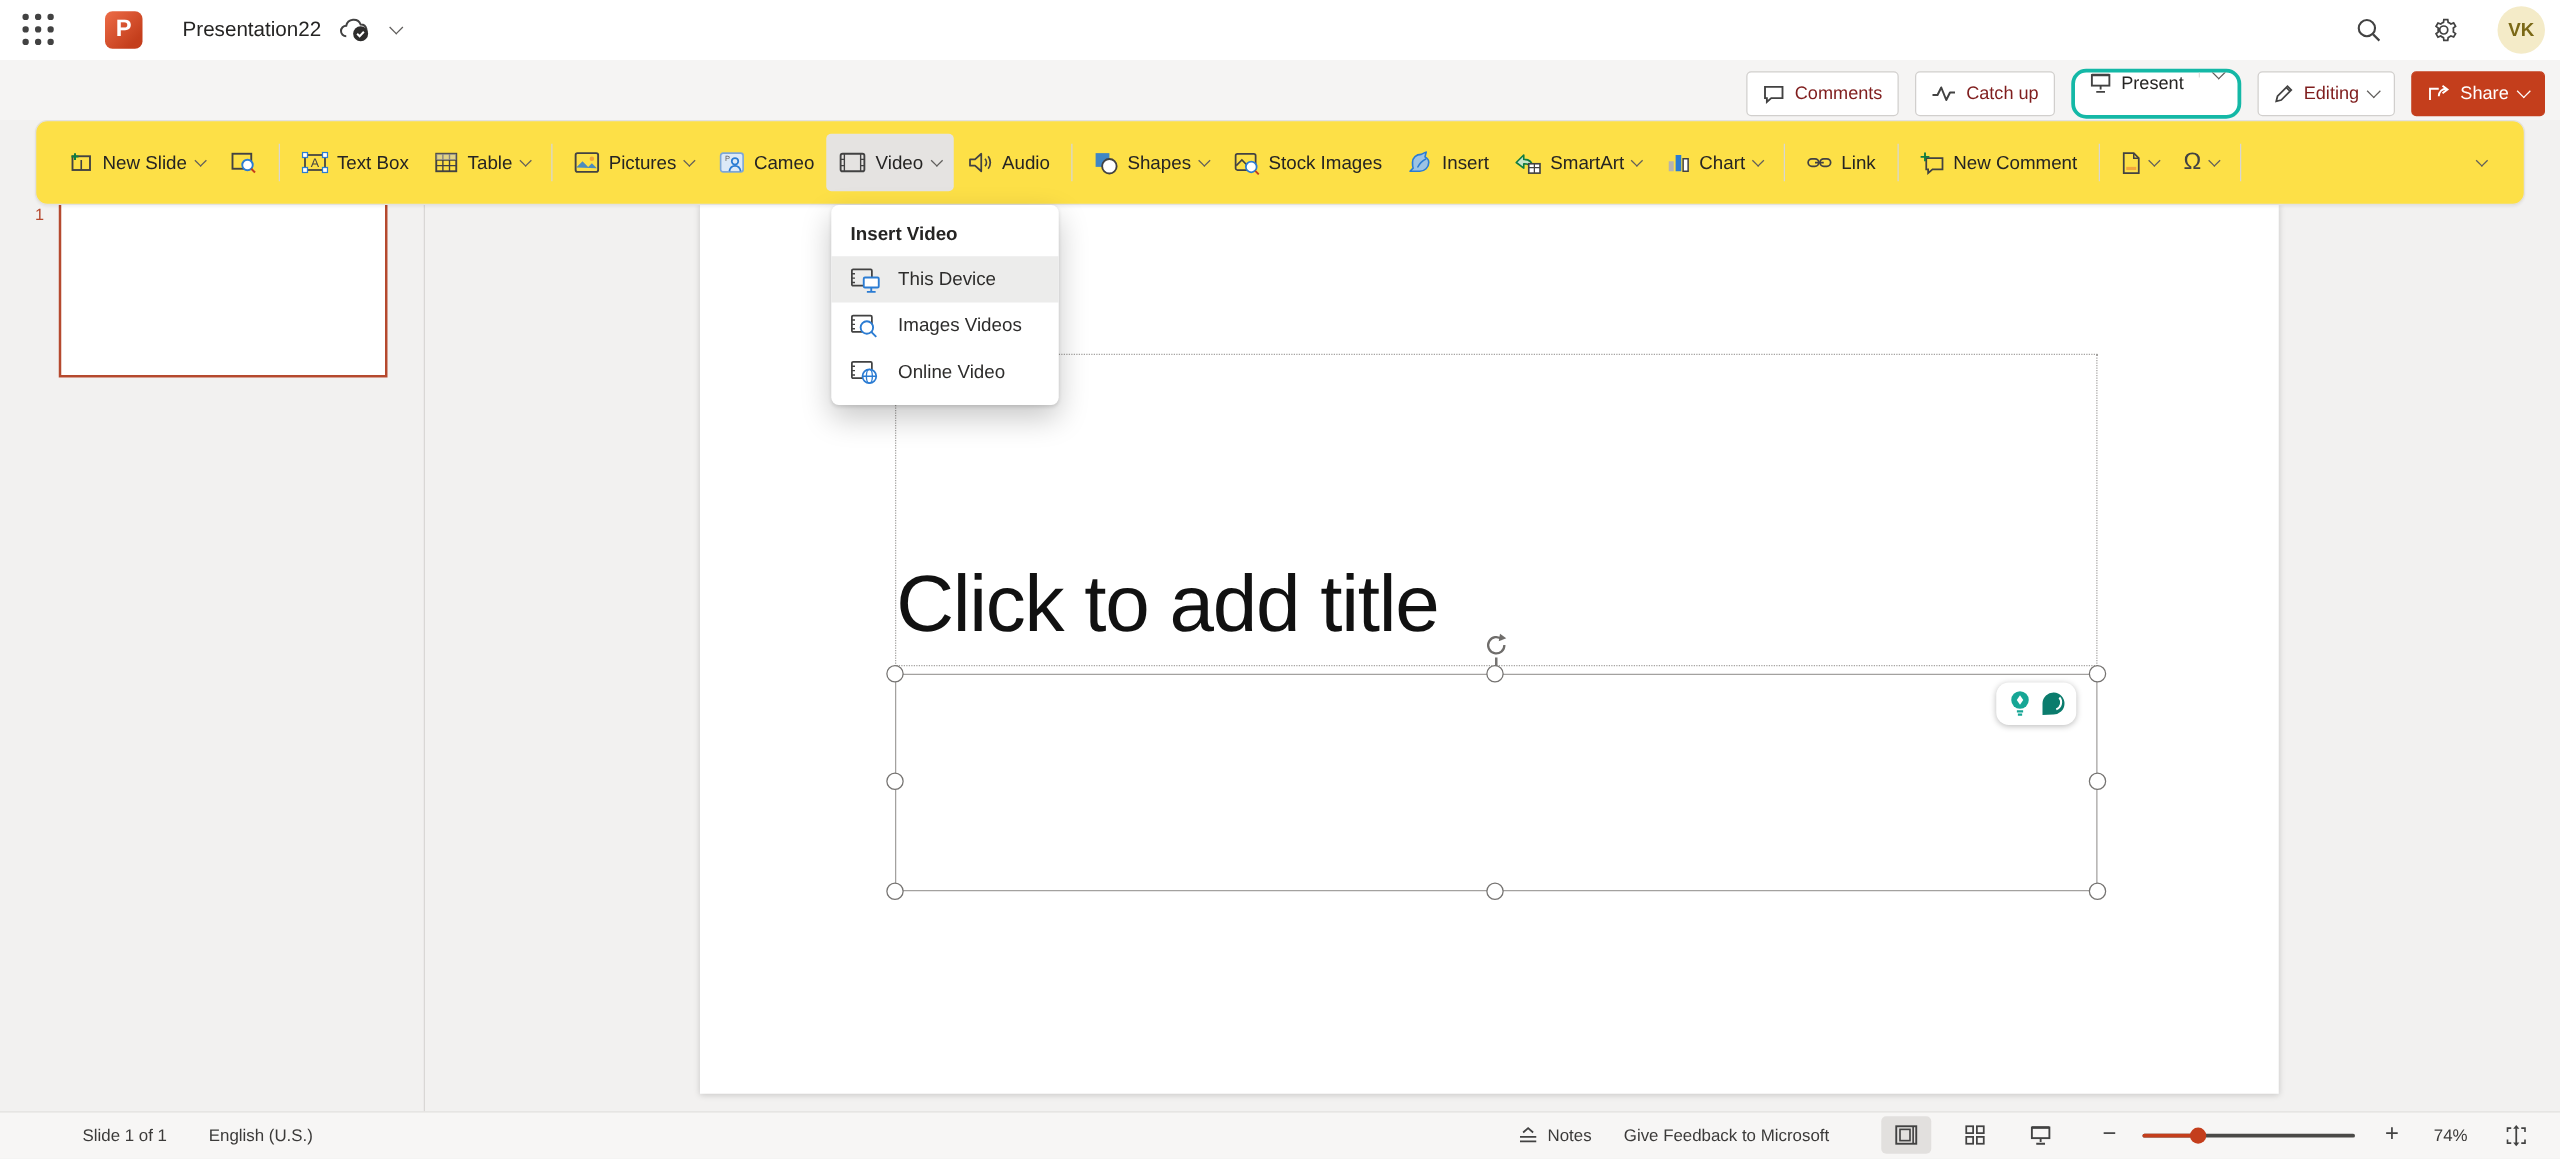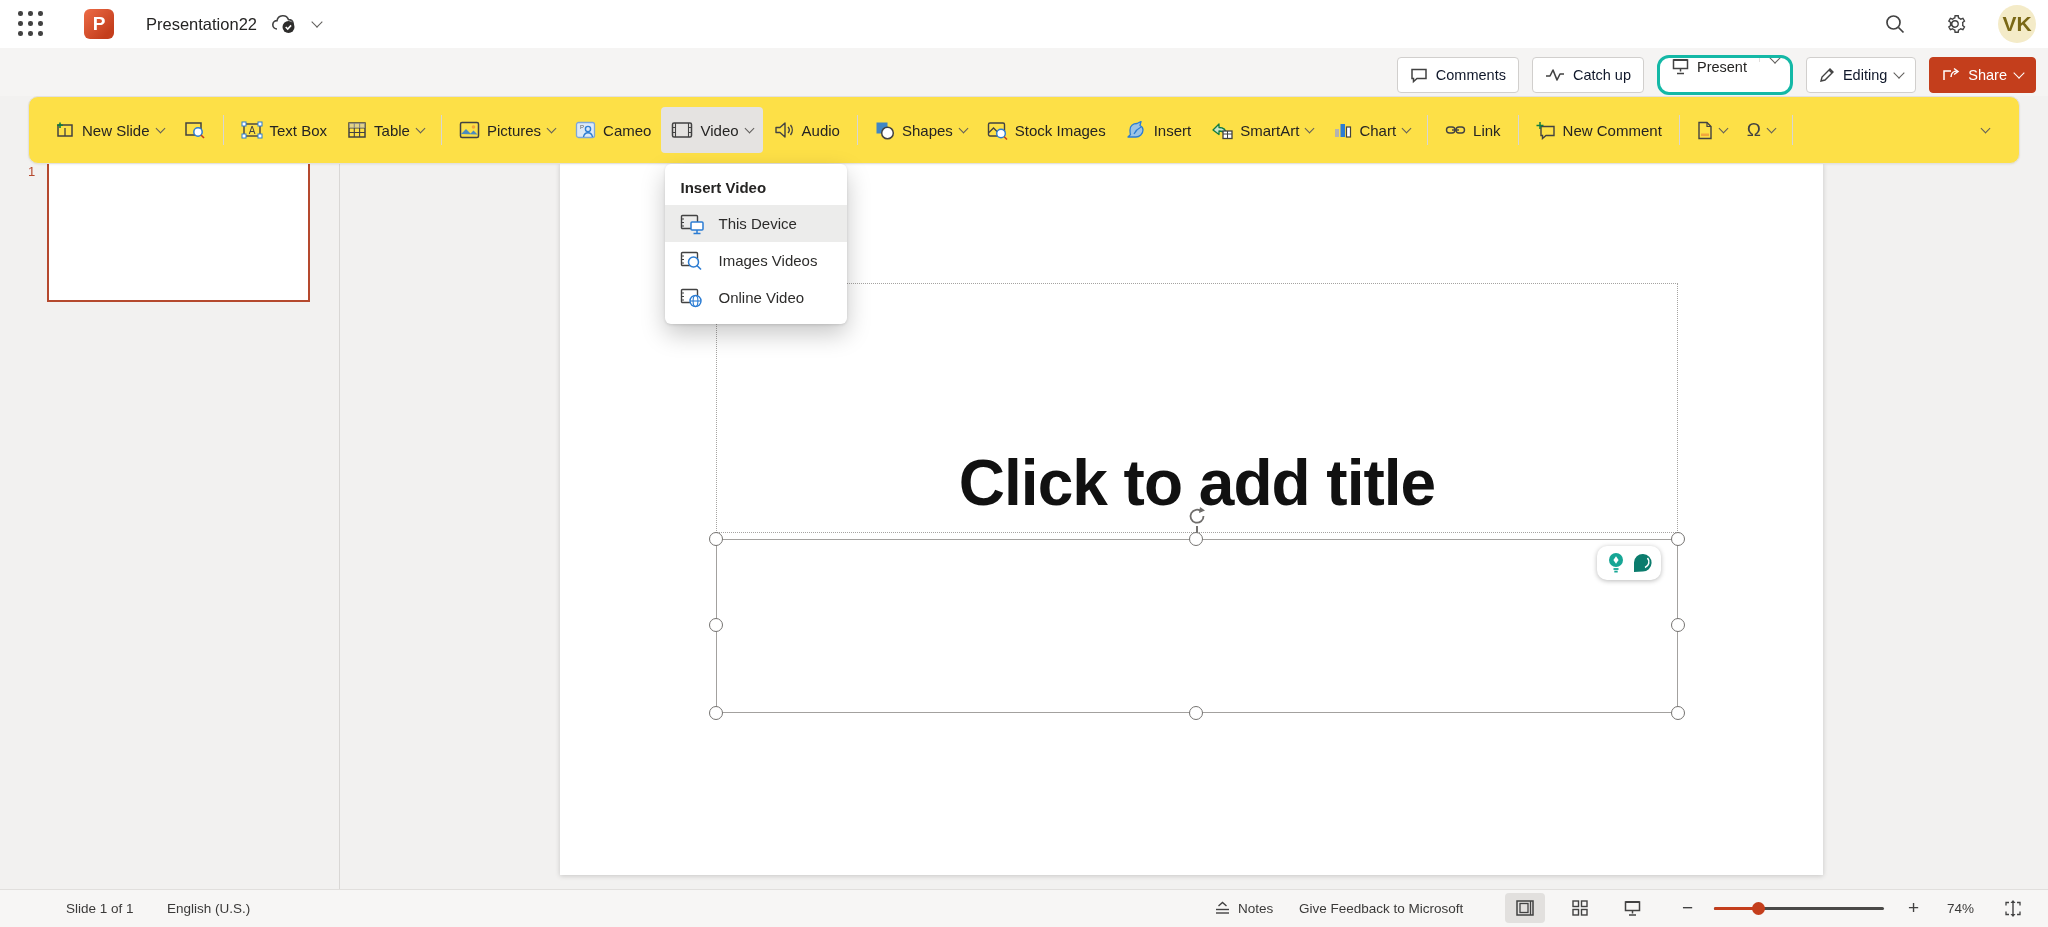--- a/index.html
+++ b/index.html
@@ -9,30 +9,30 @@
   .topbar{position:absolute;top:0;left:0;right:0;height:48px;background:#ffffff;display:flex;align-items:center;z-index:60}
   .waffle{margin-left:16px;width:26px;height:26px;display:grid;grid-template-columns:repeat(3,1fr);gap:4px;padding:2px;cursor:pointer}
   .waffle i{width:4.5px;height:4.5px;border-radius:50%;background:#424242}
   .pptlogo{margin-left:38px;width:30px;height:30px;border-radius:6px;background:linear-gradient(135deg,#ed6c47 0%,#c43e1c 80%);color:#fff;font-weight:bold;font-size:19px;display:flex;align-items:center;justify-content:center}
   .doctitle{margin-left:32px;font-size:16.5px;color:#252423}
   .savedicon{margin-left:14px}
   .chev{width:7px;height:7px;border-right:1.6px solid #5f5d5b;border-bottom:1.6px solid #5f5d5b;transform:rotate(45deg);display:inline-block;margin-top:-4px}
   .titlechev{margin-left:16px}
   .topright{position:absolute;right:0;top:0;height:48px;display:flex;align-items:center;gap:26px;padding-right:12px}
   .iconbtn{width:34px;height:34px;display:flex;align-items:center;justify-content:center;border-radius:4px;cursor:pointer}
-  .avatar{width:38px;height:38px;border-radius:50%;background:#f4ebc8;color:#7a6816;font-size:21px;font-weight:bold;display:flex;align-items:center;justify-content:center;cursor:pointer}
+  .avatar{width:38px;height:38px;border-radius:50%;background:#f4ebc8;color:#7a6816;font-size:15px;font-weight:bold;display:flex;align-items:center;justify-content:center;cursor:pointer}
   
   .tabsrow{position:absolute;top:48px;left:0;right:0;height:48px;background:#f5f4f3;display:flex;align-items:center;z-index:55}
   .tabs{display:flex;align-items:center;gap:37px;margin-left:24px;font-size:15px;color:#3b3a39}
   .tab{position:relative;cursor:pointer;white-space:nowrap;padding:6px 0}
   .tab.active{font-weight:bold;color:#252423}
   .tab.active::after{content:"";position:absolute;left:2px;right:2px;bottom:-2px;height:3px;border-radius:2px;background:#c24b2c}
   .tab.contextual{color:#c74634}
   .tabactions{position:absolute;right:12px;top:7px;display:flex;align-items:center;gap:13px}
-  .abtn{height:34px;background:#fff;border:1px solid #d1cfcd;border-radius:4px;display:flex;align-items:center;gap:8px;padding:0 12px;font-size:14.5px;color:#0f172a;cursor:pointer;white-space:nowrap}
+  .abtn{height:34px;background:#fff;border:1px solid #d1cfcd;border-radius:4px;display:flex;align-items:center;gap:8px;padding:0 12px;font-size:14.5px;color:#7f1d1d;cursor:pointer;white-space:nowrap}
   .splitbtn{display:flex;align-items:flex-start;background:#fff;border:3px solid #14b8a6;border-radius:12px;height:34px;overflow:hidden}
   .splitmain{display:flex;align-items:center;gap:8px;padding:0 12px;font-size:14.5px;cursor:pointer}
   .splitchev{display:flex;align-items:center;justify-content:center;width:30px;border-left:1px solid #e1dfdd;cursor:pointer}
   .sharebtn{height:34px;background:#c43e1c;border:1px solid #c43e1c;border-radius:4px;color:#fff;display:flex;align-items:center;gap:8px;padding:0 12px;font-size:14.5px;cursor:pointer}
   .sharebtn .chev{border-color:#fff}
   
   .ribbon{position:absolute;top:96px;left:28px;right:28px;height:66px;background:#fde047;border:1px solid #e3e1df;border-radius:10px;box-shadow:0 1px 2px rgba(0,0,0,.05);display:flex;align-items:center;padding:0 16px;z-index:50}
   .rbtn{display:flex;align-items:center;gap:7px;height:46px;padding:0 10px;border-radius:4px;font-size:15px;white-space:nowrap;cursor:pointer;position:relative}
   .rbtn.pressed{background:#e5e3e1}
   .rdiv{width:1px;height:30px;background:#d8d6d4;margin:0 7px;flex:0 0 auto}
@@ -43,21 +43,21 @@
   .vm-head{font-weight:bold;font-size:15px;color:#252423;padding:11px 15px 9px}
   .vm-item{display:flex;align-items:center;gap:12px;height:37px;padding:0 15px;font-size:15px;color:#2d2c2b;cursor:pointer}
   .vm-item.hl{background:#ececeb}
   
   .content{position:absolute;top:162px;left:0;right:0;bottom:37px;background:#f2f1f0}
   .paneldivider{position:absolute;left:339px;top:0;bottom:0;width:1px;background:#d9d7d5}
   .slidenum{position:absolute;left:28px;top:2px;font-size:13px;color:#b5492e}
   .thumb{position:absolute;left:47px;top:-8px;width:259px;height:144px;background:#fff;border:2px solid #b5492e;cursor:pointer;z-index:1}
   .slide{position:absolute;left:560px;top:1px;width:1263px;height:712px;background:#fff;box-shadow:0 1px 5px rgba(0,0,0,.18)}
   .titlebox{position:absolute;left:156px;top:120px;width:960px;height:248px;border:1px dotted #a5a3a1}
-  .titletext{position:absolute;left:0;right:0;bottom:12px;text-align:center;font-size:64px;font-weight:700;color:#111;letter-spacing:-1px;cursor:text}
+  .titletext{position:absolute;left:0;right:0;bottom:12px;text-align:left;font-size:64px;font-weight:400;color:#111;letter-spacing:-1px;cursor:text}
   .subbox{position:absolute;left:156px;top:376px;width:960px;height:172px;border:1.5px solid #a3a19f}
   .handle{position:absolute;width:12px;height:12px;border-radius:50%;background:#fff;border:1.7px solid #757371;z-index:3;cursor:pointer}
   .h-tl{left:-8px;top:-8px}.h-tc{left:calc(50% - 8px);top:-8px}.h-tr{right:-8px;top:-8px}
   .h-ml{left:-8px;top:calc(50% - 8px)}.h-mr{right:-8px;top:calc(50% - 8px)}
   .h-bl{left:-8px;bottom:-8px}.h-bc{left:calc(50% - 8px);bottom:-8px}.h-br{right:-8px;bottom:-8px}
   .rotstem{position:absolute;left:calc(50% - 1px);top:-14px;width:1.6px;height:14px;background:#757371}
   .rothandle{position:absolute;left:calc(50% - 11px);top:-34px;cursor:pointer}
   .dpill{position:absolute;left:880px;top:6px;width:64px;height:34px;background:#fff;border-radius:10px;box-shadow:0 1px 5px rgba(0,0,0,.28);display:flex;align-items:center;justify-content:center;gap:3px;cursor:pointer;z-index:4}
   
   .statusbar{position:absolute;left:0;right:0;bottom:0;height:37px;background:#f7f6f5;border-top:1px solid #e1dfdd;font-size:13.5px;color:#3b3a39;z-index:60}

